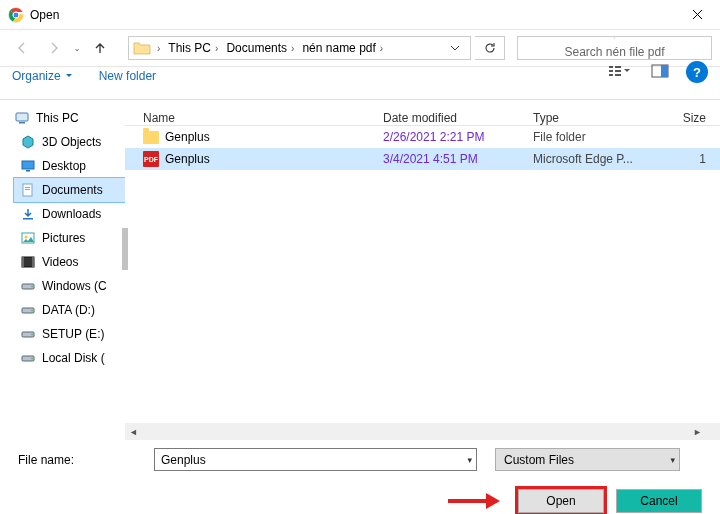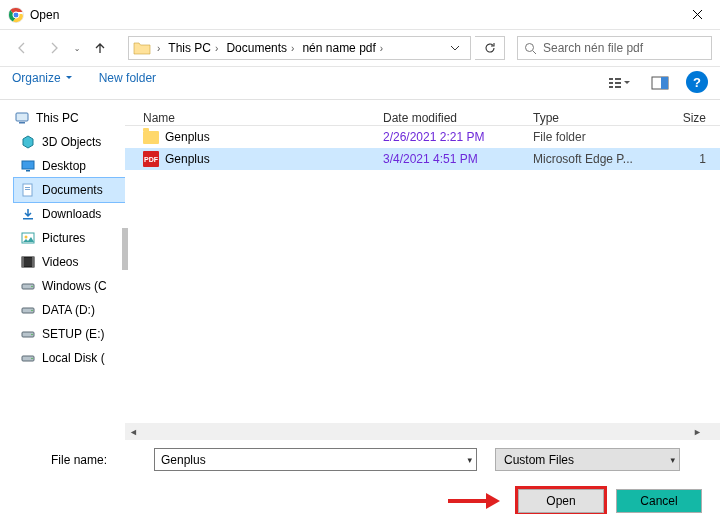--- a/index.html
+++ b/index.html
@@ -13,23 +13,23 @@
   .addressbar { height:36px; display:flex; align-items:center; padding:0 8px; gap:4px; }
   .nav-btn { width:28px; height:28px; display:flex; align-items:center; justify-content:center; color:#999; }
   .nav-btn.up { color:#333; }
   .drop-tiny { width:10px; color:#555; font-size:8px; text-align:center;}
   .path-box { display:flex; align-items:center; height:24px; border:1px solid #ccc; flex:1; min-width:0; padding-left:2px; }
   .path-box .folder-ico { width:18px; height:16px; margin:0 2px;}
   .crumb { padding:2px 4px; display:flex; align-items:center; gap:4px;}
   .crumb .chev { color:#555; font-size:10px;}
   .path-drop { width:30px; display:flex; justify-content:center; color:#333;}
   .refresh-area { width:30px; height:24px; border:1px solid #ccc; border-left:none; display:flex; align-items:center; justify-content:center;}
-  .search-box { width:195px; height:24px; border:1px solid #ccc; margin-left:8px; display:flex; align-items:center; padding:0 6px; color:#666; gap:6px;}
-
-  .toolbar { height:34px; border-top:1px solid #e5e5e5; border-bottom:1px solid #e1e1e1; display:flex; align-items:flex-start; padding:4px 12px; }
+  .search-box { width:195px; height:24px; border:1px solid #ccc; margin-left:8px; display:flex; align-items:center; padding:0 6px; color:#666; gap:6px;flex-direction:column;}
+
+  .toolbar { height:34px; border-top:1px solid #e5e5e5; border-bottom:1px solid #e1e1e1; display:flex; align-items:flex-end; padding:16px 12px; }
   .toolbar .org { color:#1a6bb7; display:flex; align-items:center; gap:4px; margin-right:26px; cursor:default;}
   .toolbar .nf  { color:#1a6bb7; }
   .toolbar .tb-spacer { flex:1;}
   .toolbar .view-btn { width:36px; height:24px; display:flex; align-items:center; justify-content:center; color:#444; margin-left:4px;}
   .toolbar .help { width:22px; height:22px; border-radius:50%; background:#0078d7; color:#fff; display:flex; align-items:center; justify-content:center; font-size:13px; font-weight:bold; margin-left:8px;}
 
   .body-area { display:flex; height:340px; position:relative;}
   .tree { width:125px; padding:6px 0 0 14px; overflow:hidden; background:#fff; border-right:0; }
   .tree-item { height:24px; display:flex; align-items:center; gap:6px; padding-left:6px; white-space:nowrap;}
   .tree-item.top { padding-left:0;}
@@ -50,21 +50,21 @@
 
   .file-scroll { position:absolute; left:0; right:14px; bottom:0; height:17px; background:#f0f0f0; display:flex; align-items:center;}
   .fs-arrow { width:17px; height:17px; background:#f0f0f0; display:flex; align-items:center; justify-content:center; color:#555; font-size:9px;}
   .fs-track { flex:1; height:17px; background:#f0f0f0;}
   .fs-corner { position:absolute; right:0; bottom:0; width:14px; height:17px; background:#f0f0f0;}
   .vtrack { position:absolute; top:118px; bottom:0; left:125px; width:6px; background:transparent;}
   .vthumb { position:absolute; top:10px; width:6px; height:42px; left:-3px; background:#c2c2c2;}
 
   .bottom { padding:8px 18px 0 18px; }
   .fn-row { display:flex; align-items:center; gap:6px;}
-  .fn-label { width:130px; text-align:center; padding-right:8px;}
+  .fn-label { width:130px; text-align:left; padding-right:8px;}
   .fn-combo { flex:1; max-width:323px; height:23px; border:1px solid #7a7a7a; background:#fff; display:flex; align-items:center; justify-content:space-between; padding:0 4px 0 6px;}
   .ft-combo { width:185px; height:23px; border:1px solid #adadad; background:#e1e1e1; display:flex; align-items:center; justify-content:space-between; padding:0 4px 0 8px;}
   .combo-arrow{ font-size:9px; color:#333;}
   .btn-row { display:flex; justify-content:flex-end; gap:12px; margin-top:18px; padding-right:0; align-items:center;}
   .btn { width:86px; height:24px; border:1px solid #adadad; background:#14b8a6; display:flex; align-items:center; justify-content:center;}
   .btn.open { outline:3px solid #e02020; background:#e1e1e1;}
   .arrow-annot { display:flex; align-items:center; margin-right:6px;}
   .arrow-line { width:38px; height:4px; background:#e02020;}
   .arrow-head { width:0; height:0; border-top:8px solid transparent; border-bottom:8px solid transparent; border-left:14px solid #e02020;}
 </style>

